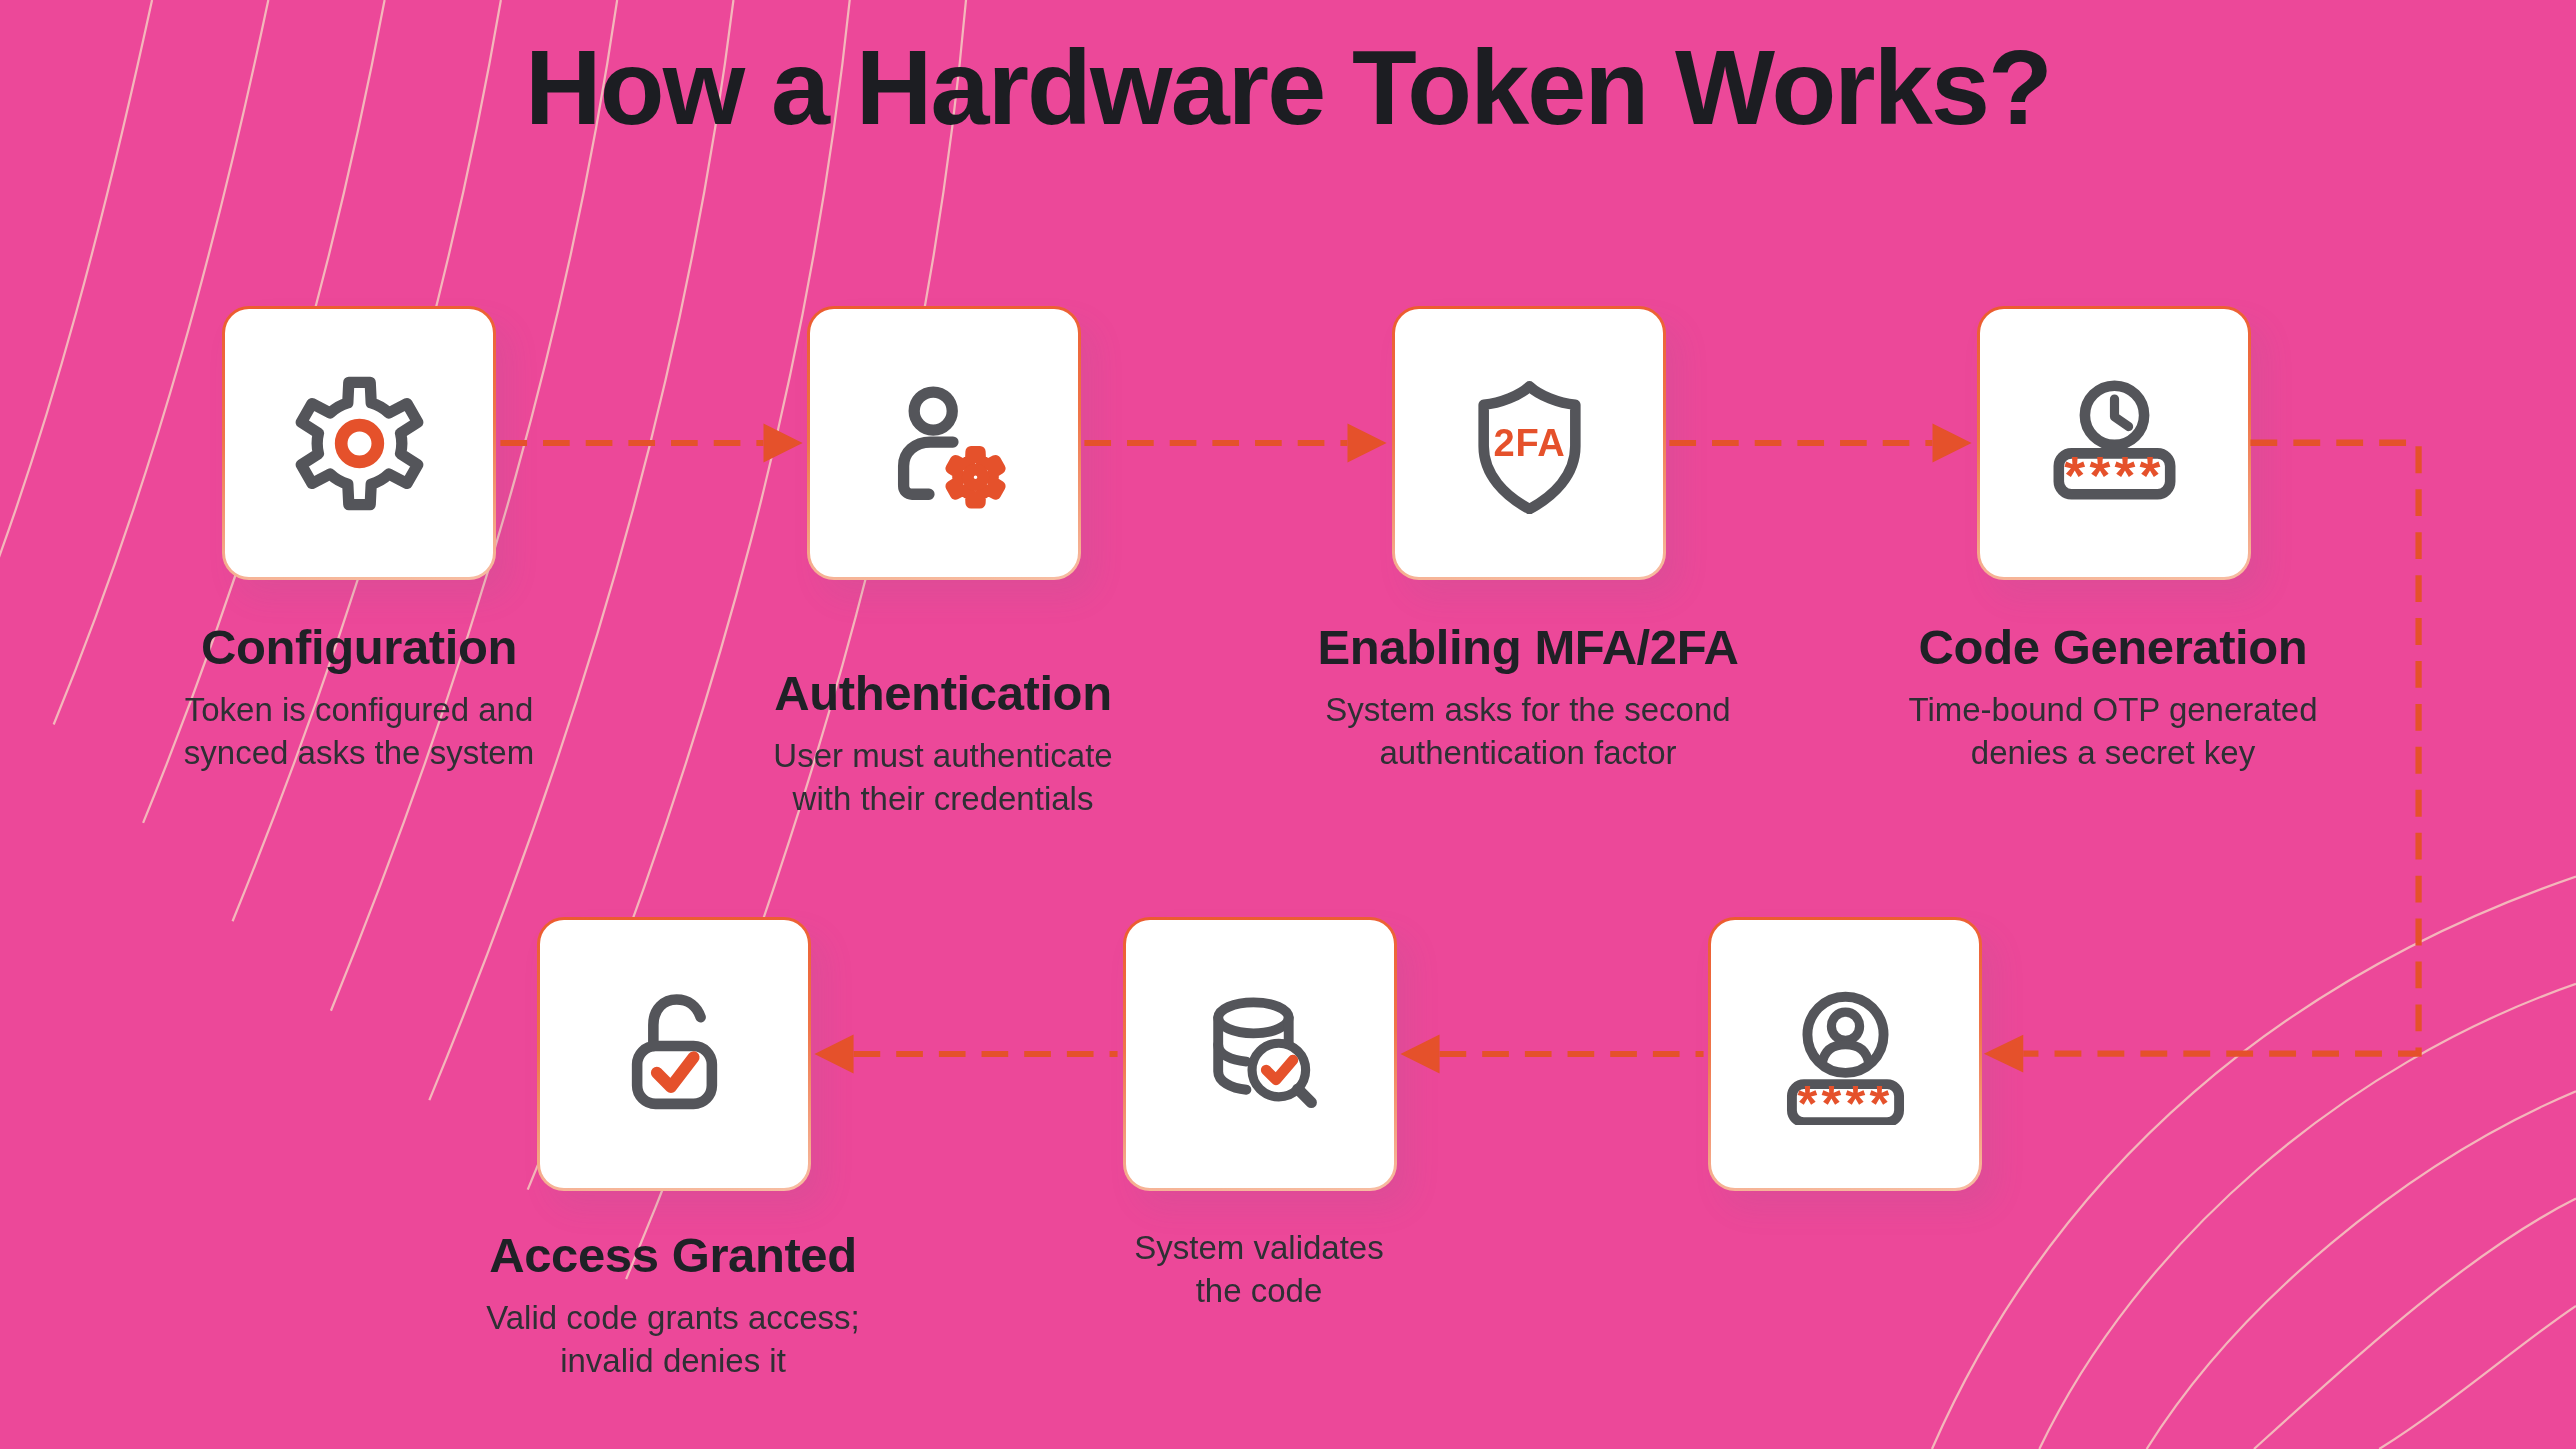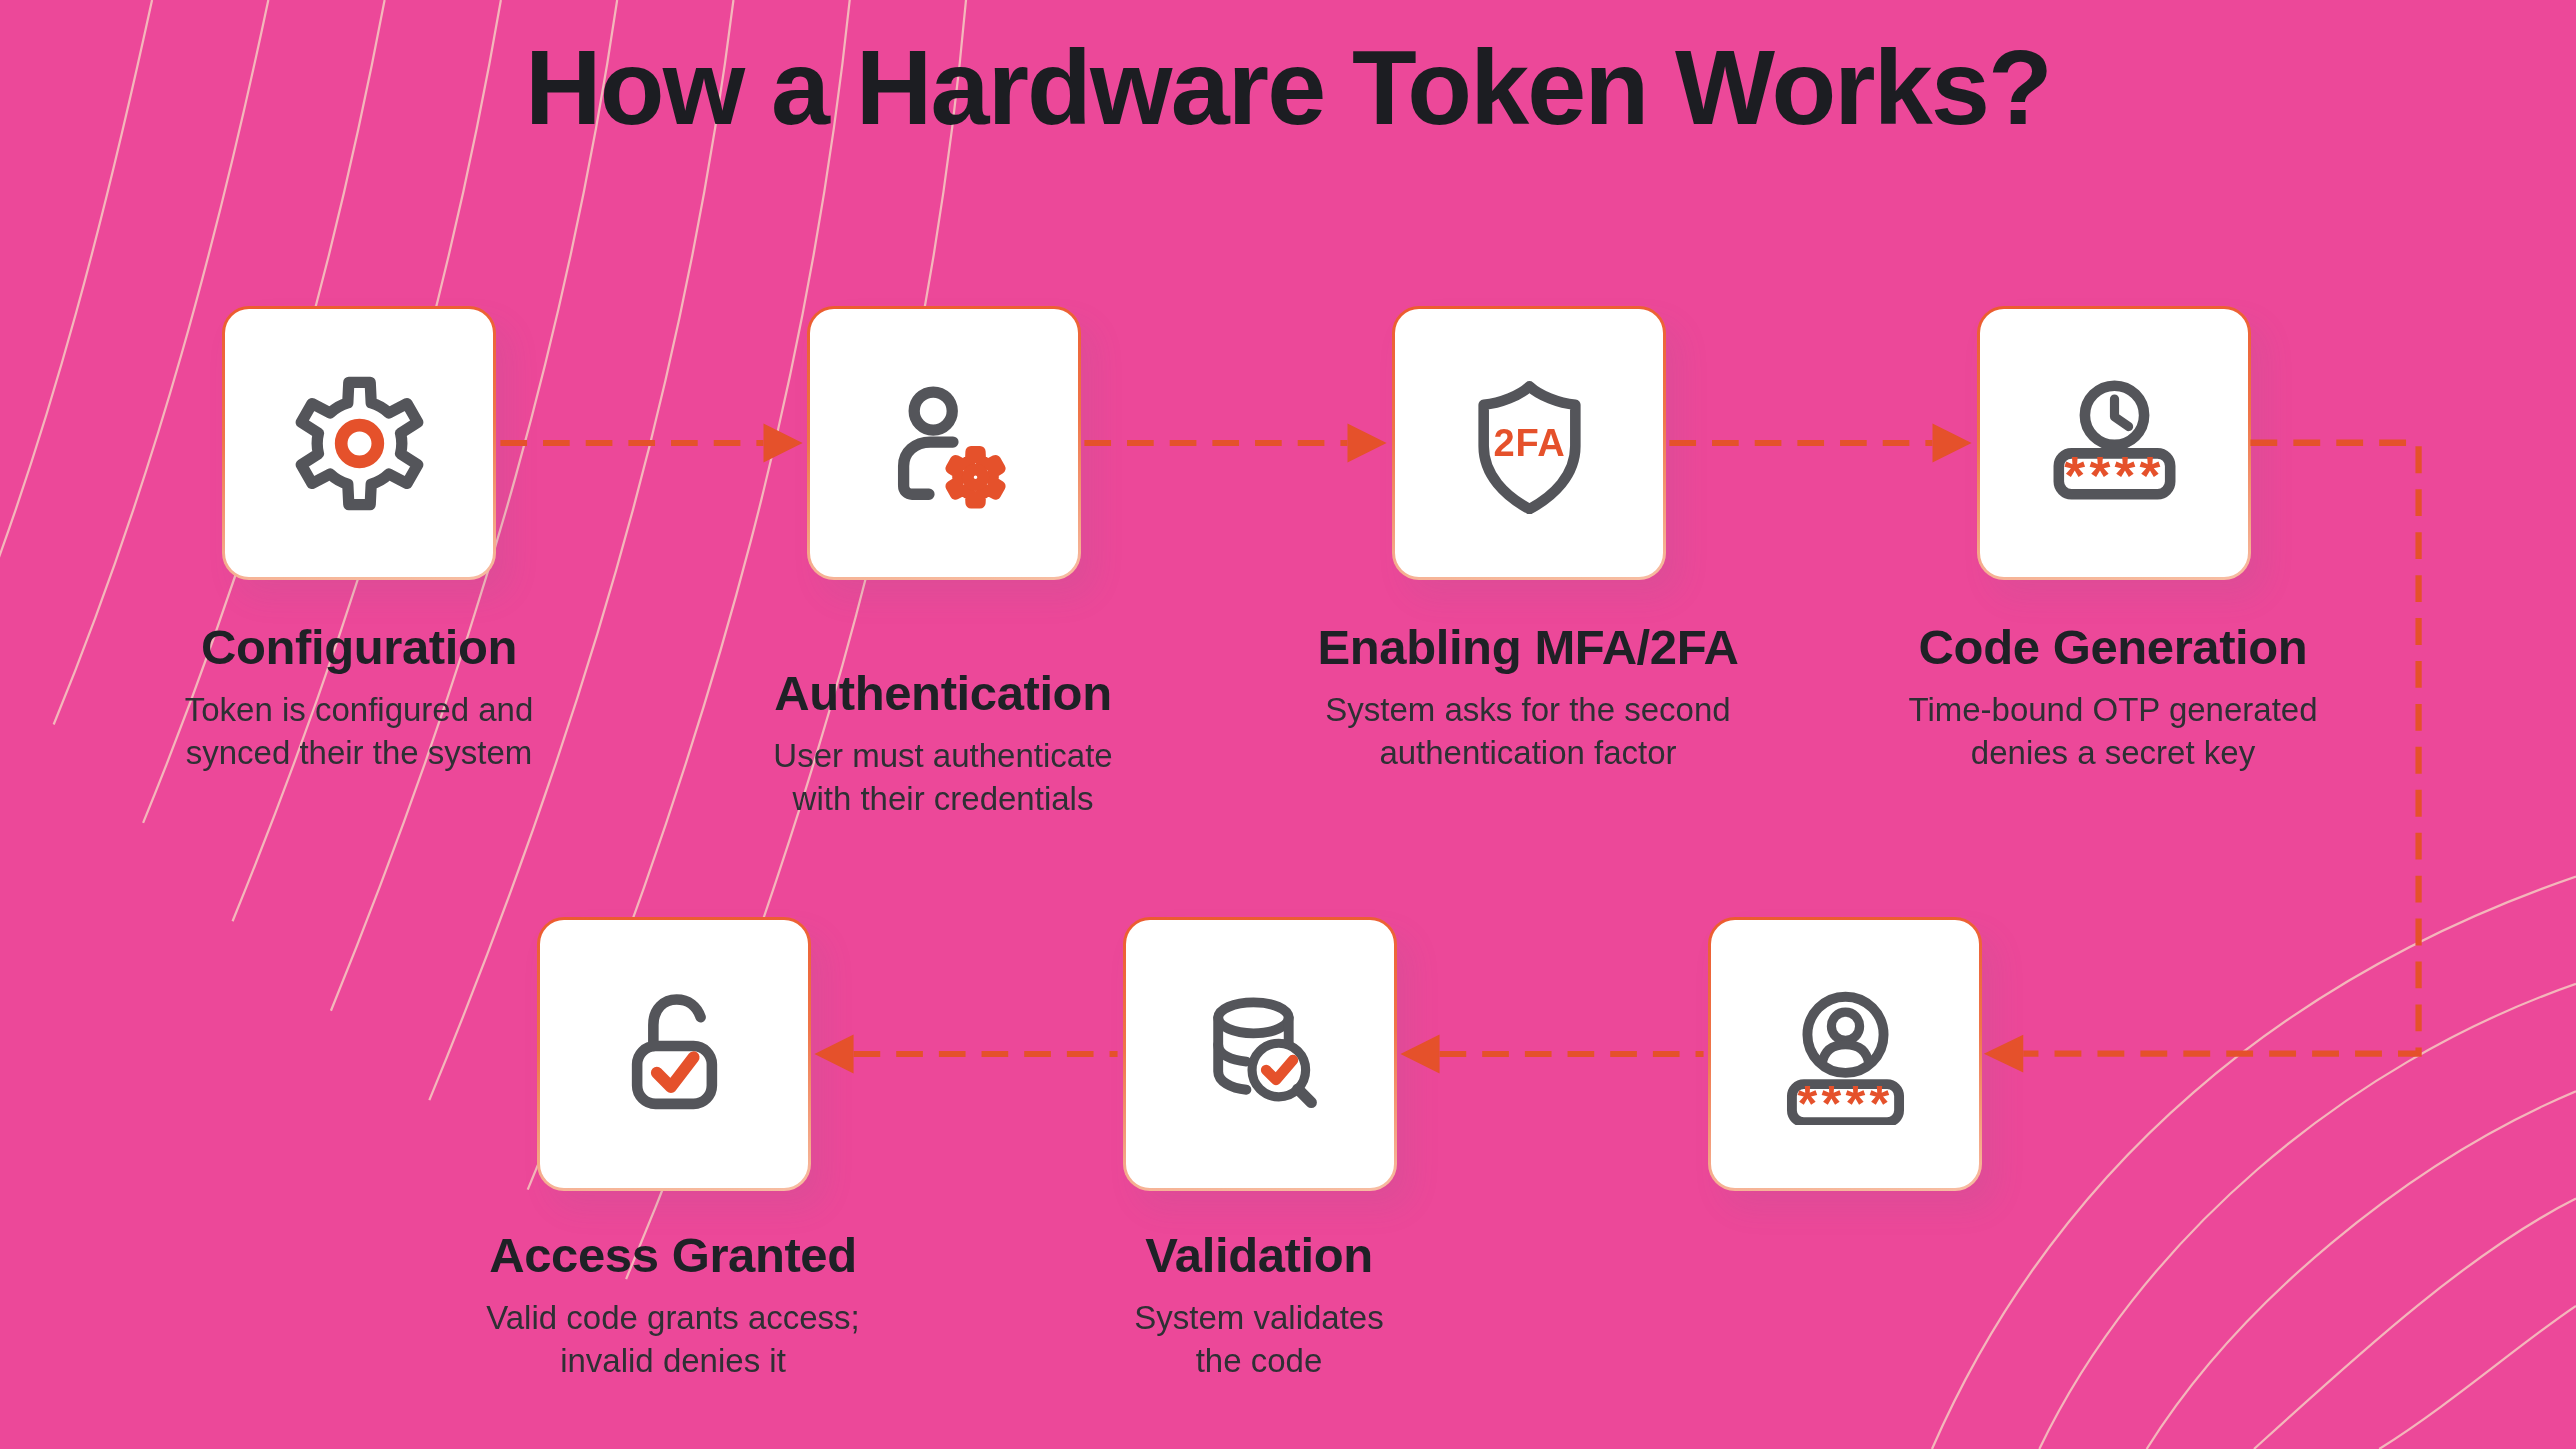--- a/index.html
+++ b/index.html
@@ -61,21 +61,21 @@
     <div class="card-inner">
       <svg viewBox="0 0 100 100">
         <path class="stroke-dark" stroke-width="8" stroke-linejoin="round" fill="#FFFFFF" d="M 41.7 21.2 L 42.4 6.7 L 57.6 6.7 L 58.3 21.2 A 30 30 0 0 1 70.8 28.4 L 83.7 21.7 L 91.3 35.0 L 79.1 42.7 A 30 30 0 0 1 79.1 57.3 L 91.3 65.0 L 83.7 78.3 L 70.8 71.6 A 30 30 0 0 1 58.3 78.8 L 57.6 93.3 L 42.4 93.3 L 41.7 78.8 A 30 30 0 0 1 29.2 71.6 L 16.3 78.3 L 8.7 65.0 L 20.9 57.3 A 30 30 0 0 1 20.9 42.7 L 8.7 35.0 L 16.3 21.7 L 29.2 28.4 A 30 30 0 0 1 41.7 21.2 Z"></path>
         <circle class="stroke-accent" stroke-width="9" cx="50" cy="50" r="13"></circle>
       </svg>
     </div>
   </div>
   <div class="step-text" style="left:64px;top:619px;">
     <h2 class="step-title">Configuration</h2>
     <p class="step-desc">Token is configured and
-synced their the system</p>
+synced asks the system</p>
   </div>
 
   <div class="card" style="left:807px;top:306px;">
     <div class="card-inner">
       <svg viewBox="0 0 100 100">
         <circle class="stroke-dark" stroke-width="8" cx="42" cy="27" r="13.5"></circle>
         <path class="stroke-dark" stroke-width="8" stroke-linecap="round" stroke-linejoin="round" d="M 56 49 H 40 C 29 49 21 56 21 66 V 80 C 21 83.5 23.5 86 27 86 H 39"></path>
         <g transform="translate(72 74) scale(0.42) translate(-50 -50)">
           <path class="stroke-accent" stroke-width="19" stroke-linejoin="round" fill="#FFFFFF" d="M 41.7 21.2 L 42.4 6.7 L 57.6 6.7 L 58.3 21.2 A 30 30 0 0 1 70.8 28.4 L 83.7 21.7 L 91.3 35.0 L 79.1 42.7 A 30 30 0 0 1 79.1 57.3 L 91.3 65.0 L 83.7 78.3 L 70.8 71.6 A 30 30 0 0 1 58.3 78.8 L 57.6 93.3 L 42.4 93.3 L 41.7 78.8 A 30 30 0 0 1 29.2 71.6 L 16.3 78.3 L 8.7 65.0 L 20.9 57.3 A 30 30 0 0 1 20.9 42.7 L 8.7 35.0 L 16.3 21.7 L 29.2 28.4 A 30 30 0 0 1 41.7 21.2 Z"></path>
           <circle class="stroke-accent" stroke-width="20" cx="50" cy="50" r="13"></circle>
@@ -141,21 +141,20 @@
         <path class="stroke-dark" stroke-width="7" stroke-linecap="round" d="M 20 24 V 62 C 20 69 29 74 40 75"></path>
         <path class="stroke-dark" stroke-width="7" stroke-linecap="round" d="M 70 24 V 42"></path>
         <path class="stroke-dark" stroke-width="7" stroke-linecap="round" d="M 20 43 C 20 50 29 54 40 55"></path>
         <circle class="stroke-dark" stroke-width="6.5" fill="#FFFFFF" cx="63" cy="61" r="19"></circle>
         <path class="stroke-dark" stroke-width="8" stroke-linecap="round" d="M 76.5 74.5 L 86 84"></path>
         <path class="stroke-accent" stroke-width="7.5" stroke-linecap="round" stroke-linejoin="round" d="M 54 61 L 61 68 L 73 54"></path>
       </svg>
     </div>
   </div>
   <div class="step-text" style="left:964px;top:1227px;">
-    <h2 class="step-title">Validation</h2>
     <p class="step-desc">System validates
 the code</p>
   </div>
 
   <div class="card" style="left:1708px;top:917px;">
     <div class="card-inner">
       <svg viewBox="0 0 100 100">
         <circle class="stroke-dark" stroke-width="7" cx="50" cy="36" r="27"></circle>
         <circle class="stroke-dark" stroke-width="6.5" cx="50" cy="30" r="10"></circle>
         <path class="stroke-dark" stroke-width="6.5" stroke-linecap="round" d="M 33.5 56.5 C 35 46 42 43 50 43 C 58 43 65 46 66.5 56.5"></path>

